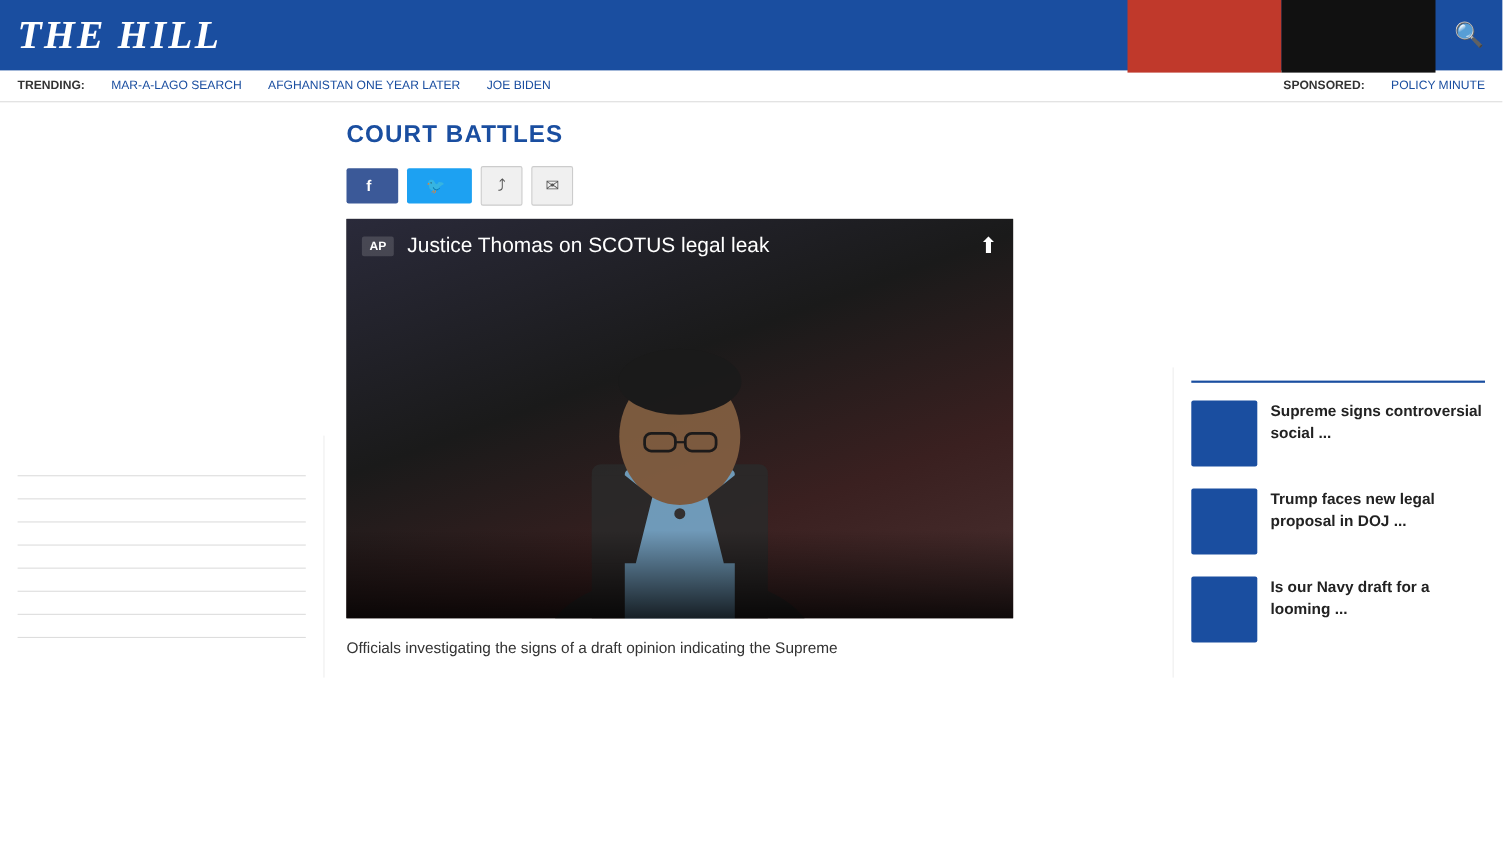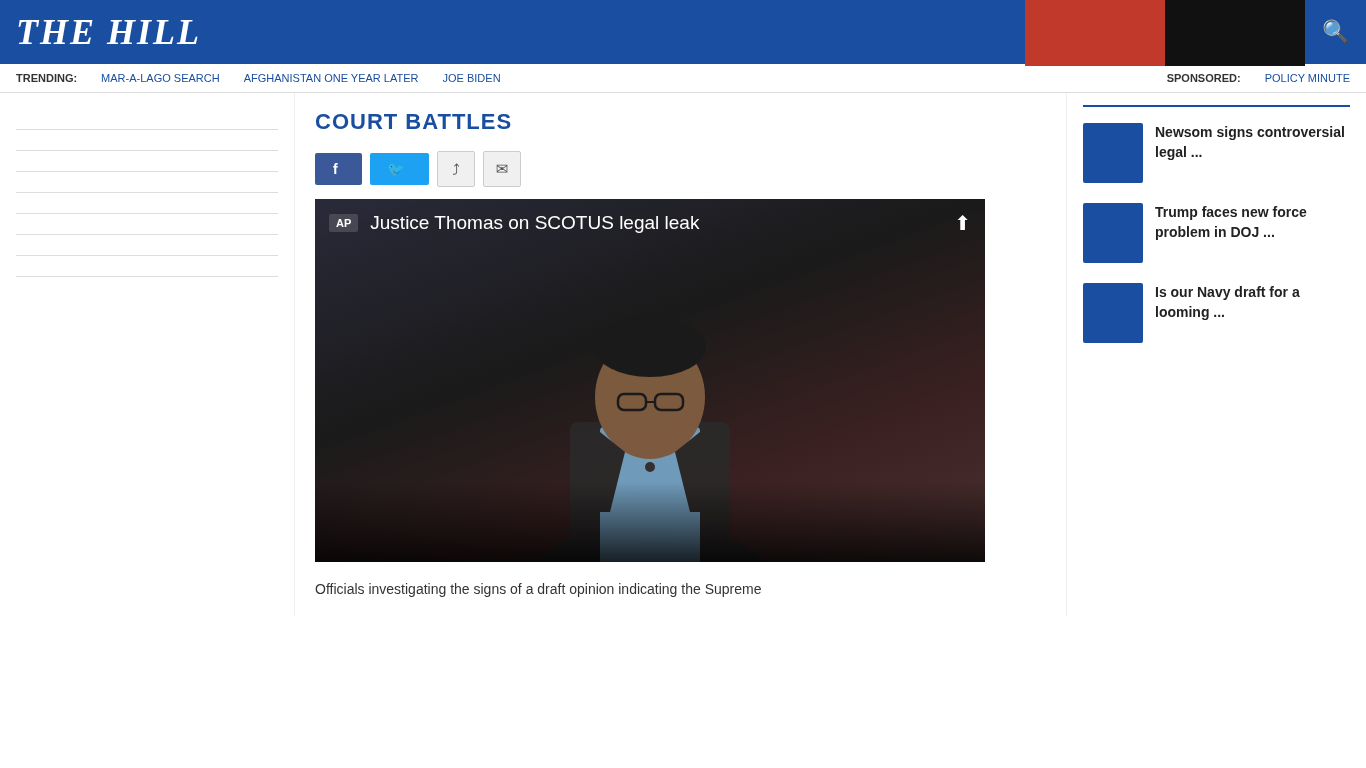--- a/index.html
+++ b/index.html
@@ -79,20 +79,21 @@
       font-weight: 400;
       cursor: pointer;
       text-decoration: none;
       font-size: 11px;
     }
 
     
     .main-layout {
       display: flex;
       width: 100%;
+      align-items: flex-end;
     }
 
     
     .left-sidebar {
       width: 295px;
       padding: 16px;
       border-right: 1px solid #eee;
       flex-shrink: 0;
     }
     .sidebar-line {
@@ -146,21 +147,21 @@
       align-items: center;
       justify-content: center;
       cursor: pointer;
       font-size: 16px;
       color: #555;
       border-radius: 2px;
     }
 
     
     .video-container {
-      width: 670px;
+      width: 606px;
       height: 363px;
       background: #222;
       position: relative;
       margin-bottom: 16px;
       display: flex;
       align-items: flex-start;
       justify-content: space-between;
       padding: 12px 14px;
     }
     .video-bg {
@@ -337,29 +338,29 @@
     <p class="article-excerpt">Officials investigating the signs of a draft opinion indicating the Supreme</p>
 
   </div>
 
   <div class="right-sidebar">
     <div class="sidebar-divider"></div>
 
     <div class="news-item">
       <div class="news-thumb" style="background:#1a4ea0;"></div>
       <div class="news-item-title">
-        <a>Newsom signs controversial legal ...</a>
+        <a>Supreme signs controversial social ...</a>
       </div>
     </div>
 
 
     <div class="news-item">
       <div class="news-thumb" style="background:#1a4ea0;"></div>
       <div class="news-item-title">
-        <a>Trump faces new force problem in DOJ ...</a>
+        <a>Trump faces new legal proposal in DOJ ...</a>
       </div>
     </div>
 
     <div class="news-item">
       <div class="news-thumb" style="background:#1a4ea0;"></div>
       <div class="news-item-title">
         <a>Is our Navy draft for a looming ...</a>
       </div>
     </div>
 

